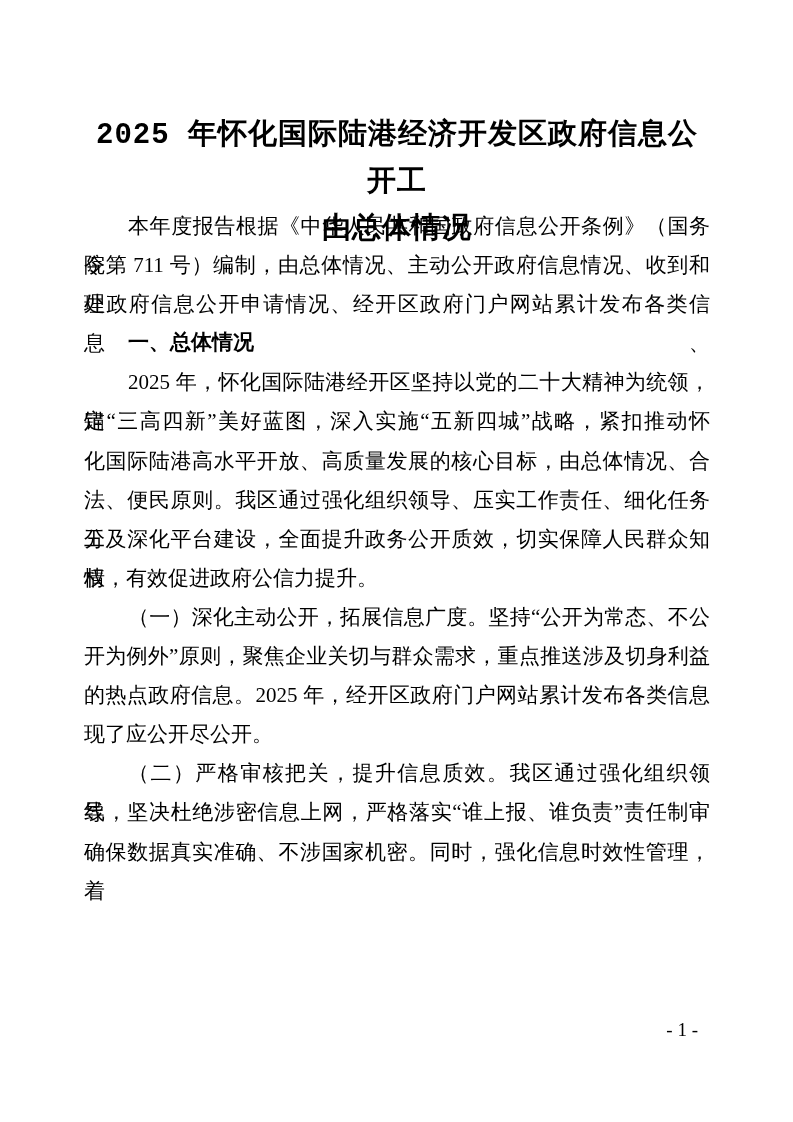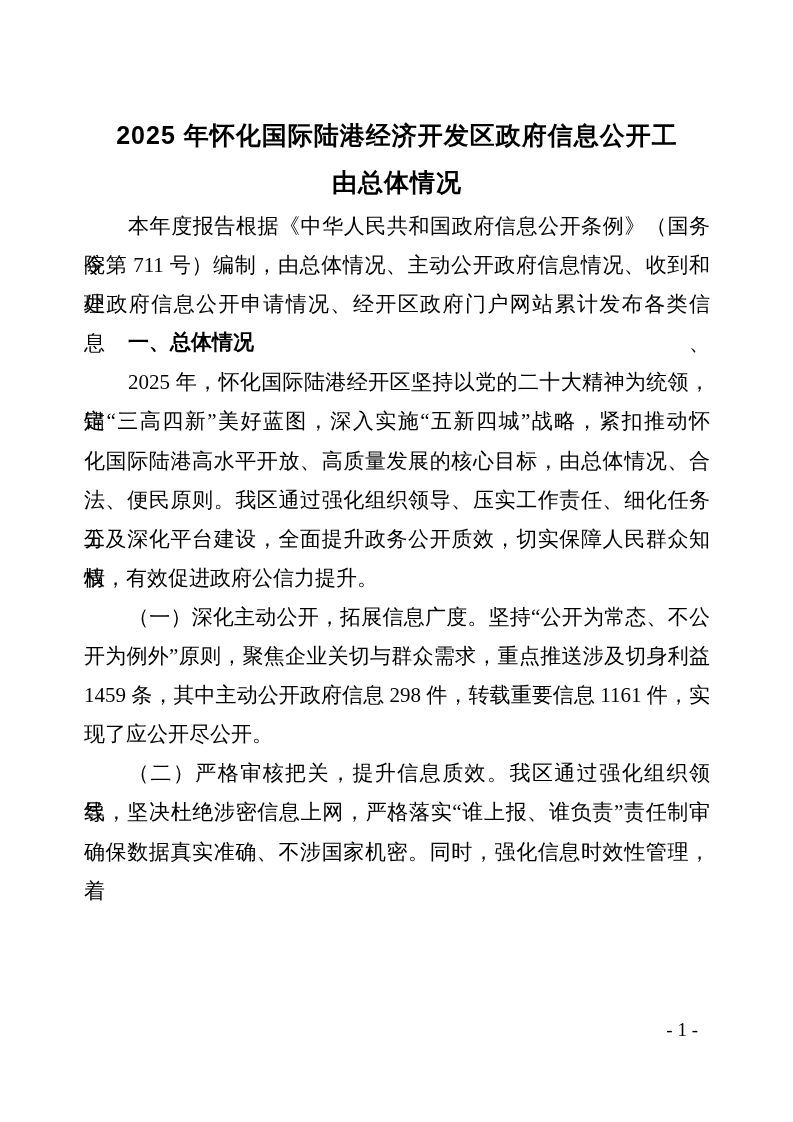--- a/index.html
+++ b/index.html
@@ -14,23 +14,23 @@
     background: #ffffff;
     overflow: hidden;
     color: #000000;
   }
   .doc-title {
     position: absolute;
     left: 84px;
     top: 112px;
     width: 626px;
     margin: 0;
-    font-family: Liberation Sans, sans-serif;
+    font-family: Liberation Mono, monospace;
     font-weight: 700;
-    font-size: 25px;
+    font-size: 29px;
     color: #000000;
   }
   .title-line {
     text-align: center;
     line-height: 47px;
     letter-spacing: 1px;
   }
   .content {
     position: absolute;
     left: 84px;
@@ -88,21 +88,21 @@
       <div class="bline fill">理政府信息公开申请情况、经开区政府门户网站累计发布各类信息、</div>
       <div class="bline heading indent">一、总体情况</div>
       <div class="bline fill indent">2025 年，怀化国际陆港经开区坚持以党的二十大精神为统领，锚</div>
       <div class="bline fill">定“三高四新”美好蓝图，深入实施“五新四城”战略，紧扣推动怀</div>
       <div class="bline fill">化国际陆港高水平开放、高质量发展的核心目标，由总体情况、合</div>
       <div class="bline fill">法、便民原则。我区通过强化组织领导、压实工作责任、细化任务分</div>
       <div class="bline fill">工及深化平台建设，全面提升政务公开质效，切实保障人民群众知情</div>
       <div class="bline">权，有效促进政府公信力提升。</div>
       <div class="bline fill indent">（一）深化主动公开，拓展信息广度。坚持“公开为常态、不公</div>
       <div class="bline fill">开为例外”原则，聚焦企业关切与群众需求，重点推送涉及切身利益</div>
-      <div class="bline fill">1459 条，其中主动公开政府信息 298 件，转载重要信息 1161 件，实</div>
+      <div class="bline fill">的热点政府信息。2025 年，经开区政府门户网站累计发布各类信息</div>
       <div class="bline">现了应公开尽公开。</div>
       <div class="bline fill indent">（二）严格审核把关，提升信息质效。我区通过强化组织领导、审</div>
       <div class="bline fill">线，坚决杜绝涉密信息上网，严格落实“谁上报、谁负责”责任制，</div>
       <div class="bline fill">确保数据真实准确、不涉国家机密。同时，强化信息时效性管理，着</div>
     </div>
 
   <div class="page-number">- 1 -</div>
 
 </div>
 

